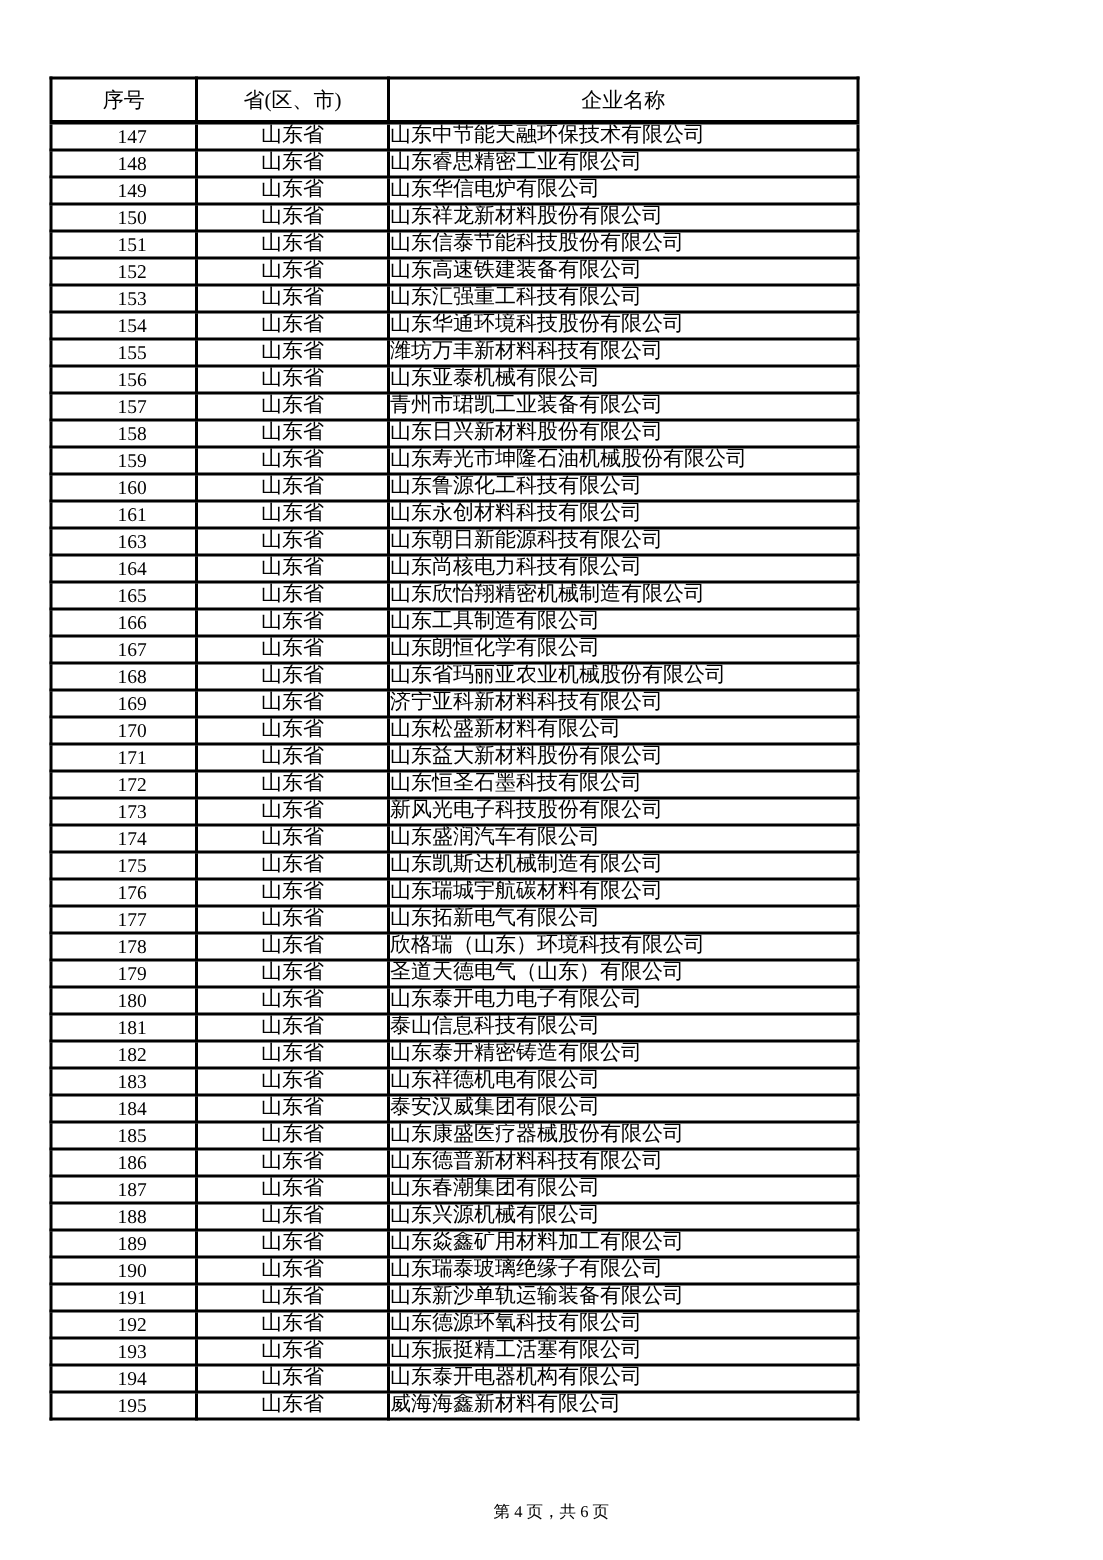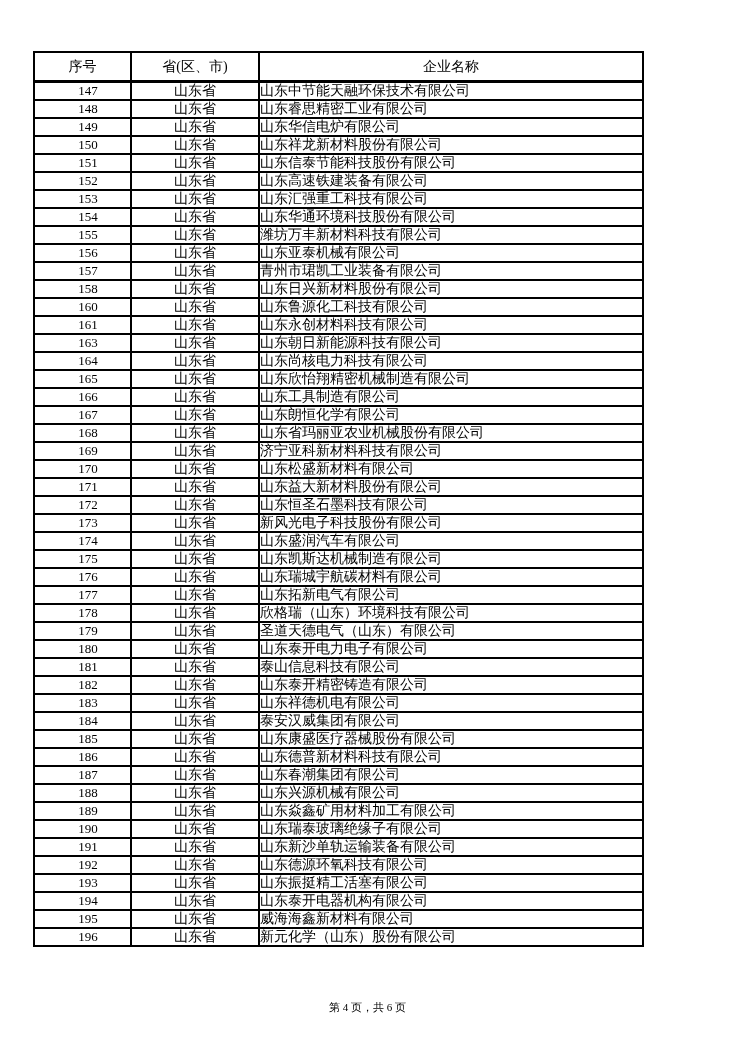--- a/index.html
+++ b/index.html
@@ -12,21 +12,21 @@
     width: 735px;
     height: 1040px;
     background: #ffffff;
     color: #000000;
     font-family: "Liberation Serif", "DejaVu Serif", serif;
   }
   table.company-table {
     position: absolute;
     left: 33px;
     top: 51px;
-    width: 611px;
+    width: 540px;
     border-collapse: collapse;
     table-layout: fixed;
   }
   .company-table th,
   .company-table td {
     border: 2px solid #000000;
     padding: 0;
     font-size: 14px;
     font-weight: normal;
     white-space: nowrap;
@@ -126,20 +126,25 @@
           <td class="col-index">157</td>
           <td class="col-province">山东省</td>
           <td class="col-company">青州市珺凯工业装备有限公司</td>
         </tr>
         <tr>
           <td class="col-index">158</td>
           <td class="col-province">山东省</td>
           <td class="col-company">山东日兴新材料股份有限公司</td>
         </tr>
         <tr>
+          <td class="col-index">159</td>
+          <td class="col-province">山东省</td>
+          <td class="col-company">山东寿光市坤隆石油机械股份有限公司</td>
+        </tr>
+        <tr>
           <td class="col-index">160</td>
           <td class="col-province">山东省</td>
           <td class="col-company">山东鲁源化工科技有限公司</td>
         </tr>
         <tr>
           <td class="col-index">161</td>
           <td class="col-province">山东省</td>
           <td class="col-company">山东永创材料科技有限公司</td>
         </tr>
         <tr>
@@ -299,24 +304,19 @@
         </tr>
         <tr>
           <td class="col-index">194</td>
           <td class="col-province">山东省</td>
           <td class="col-company">山东泰开电器机构有限公司</td>
         </tr>
         <tr>
           <td class="col-index">195</td>
           <td class="col-province">山东省</td>
           <td class="col-company">威海海鑫新材料有限公司</td>
-        </tr>
-        <tr>
-          <td class="col-index">196</td>
-          <td class="col-province">山东省</td>
-          <td class="col-company">新元化学（山东）股份有限公司</td>
         </tr>
       </tbody>
   </table>
 
   <div class="page-footer">第 4 页，共 6 页</div>
 
 </div>
 
 </body></html>

